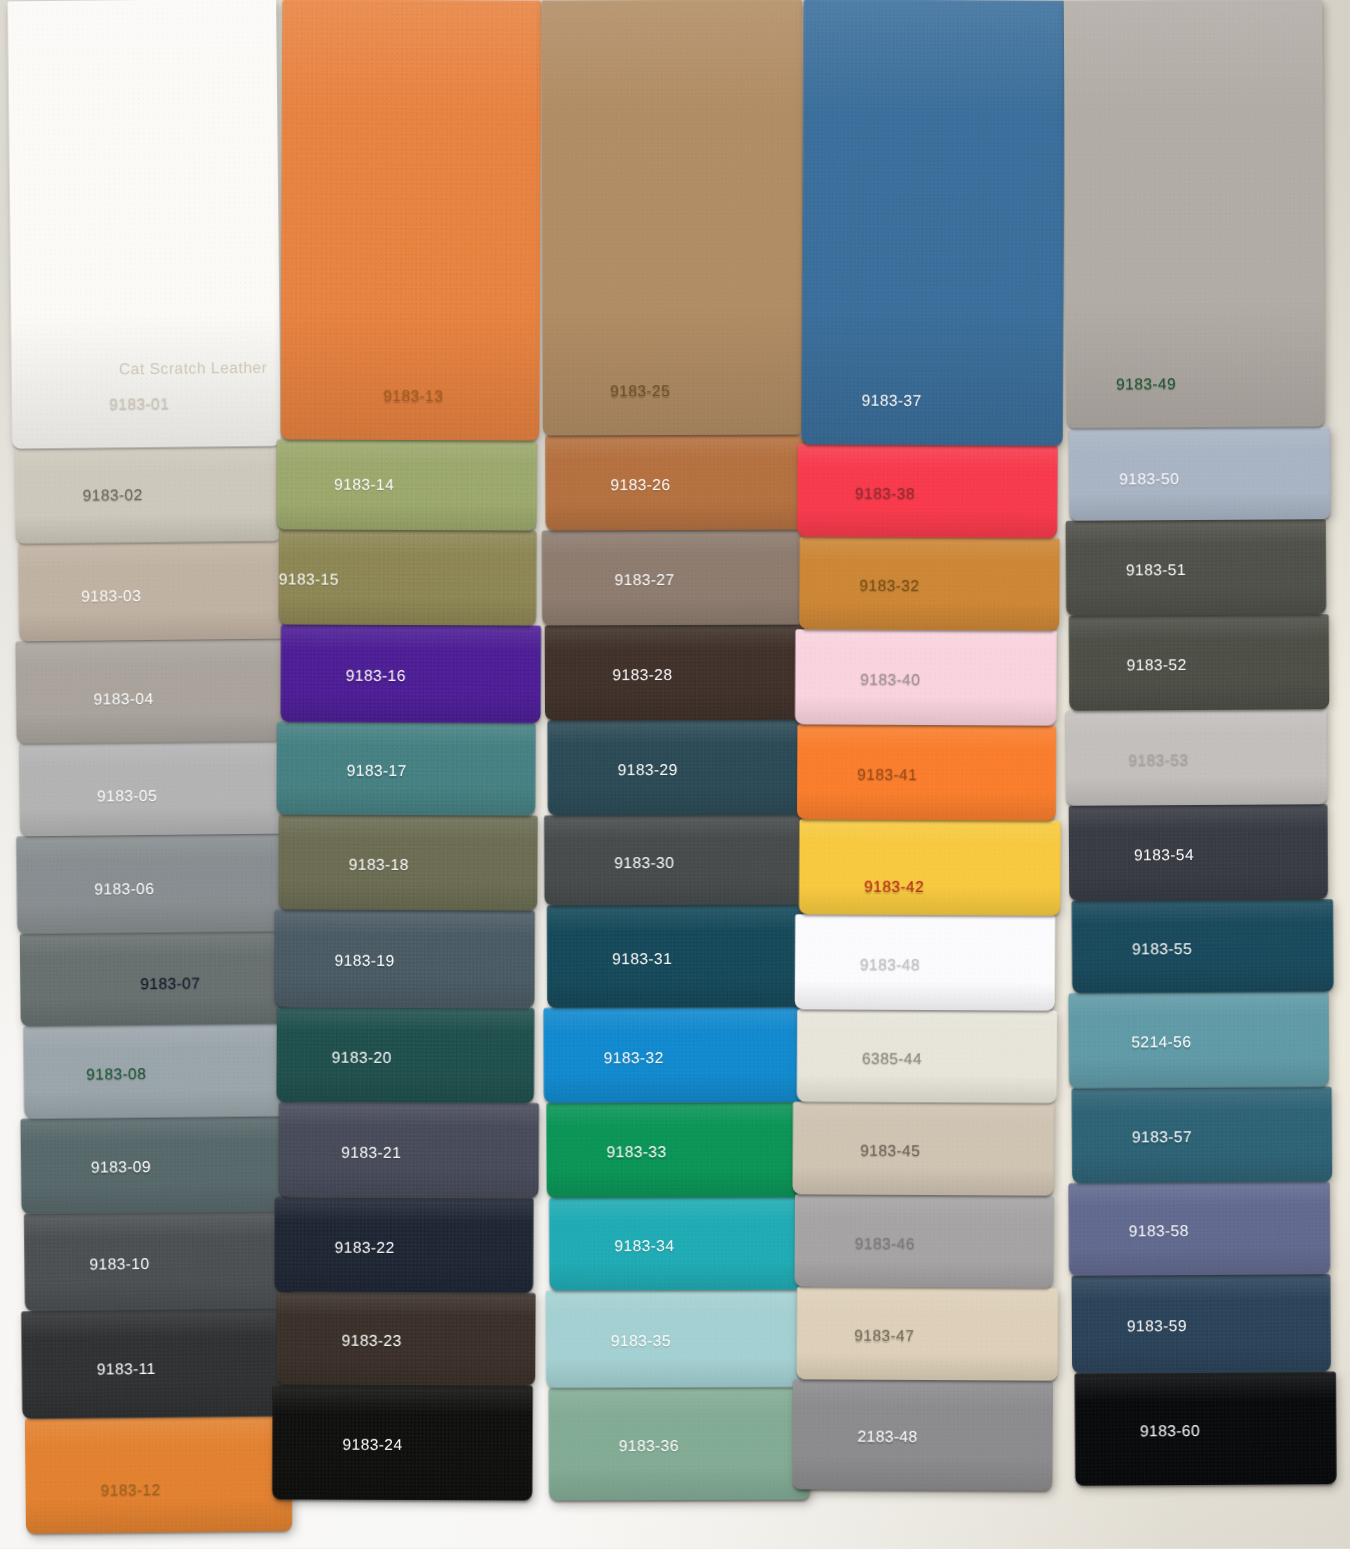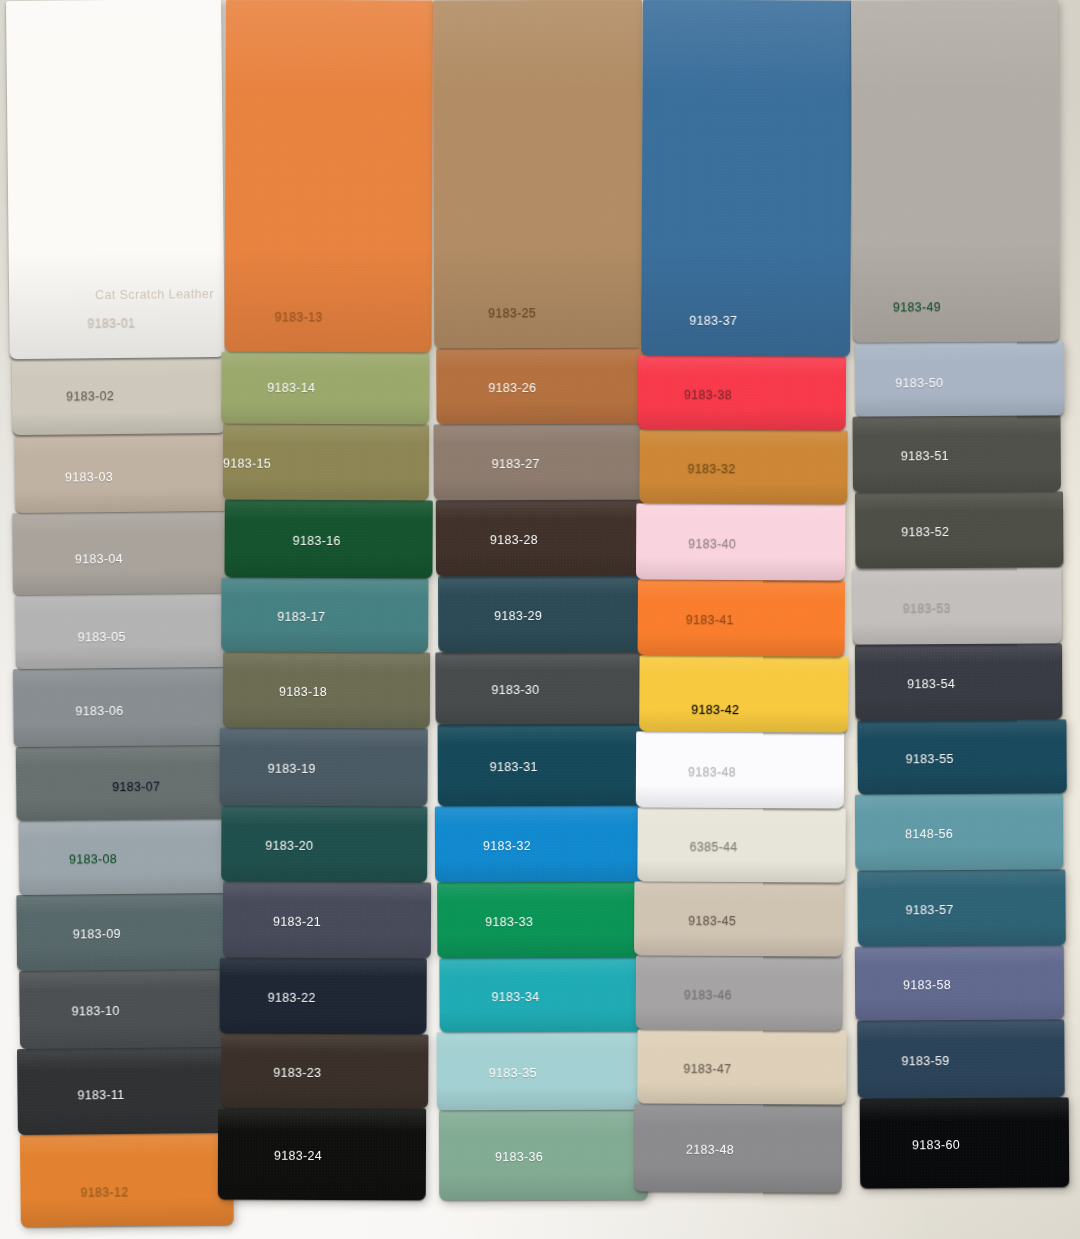--- a/index.html
+++ b/index.html
@@ -129,29 +129,29 @@
       </div>
     </div>
     <div class="card" style="left: 225px; width: 206px; transform: rotate(0.25deg); transform-origin: 50% 0%;">
       <div class="eyelet" style="left: 32px; top: 9px;">
         <em></em>
       </div>
       <div class="eyelet" style="left: 170px; top: 9px;">
         <em></em>
       </div>
       <div class="swatch" style="height: 352px; background: rgb(232, 130, 63); margin-left: 1px; width: 207px; z-index: 40;">
-        <span class="code" style="color: rgb(162, 89, 31); margin-left: 0px; position: absolute; top: 310px; left: 30px; padding-left: 20px;">9183-13</span>
+        <span class="code" style="color: rgb(162, 89, 31); margin-left: 0px; position: absolute; top: 310px; left: 62px; padding-left: 20px;">9183-13</span>
       </div>
       <div class="swatch" style="height: 72px; background: rgb(155, 168, 108); margin-left: -2px; width: 208px; z-index: 39;">
         <span class="code" style="color: rgb(255, 255, 255); margin-left: 46px; transform: translateY(0px);">9183-14</span>
       </div>
       <div class="swatch" style="height: 76px; background: rgb(141, 134, 84); margin-left: 0px; width: 206px; z-index: 38;">
         <span class="code" style="color: #ffffff; transform: translateY(2px);">9183-15</span>
       </div>
-      <div class="swatch" style="height: 78px; background: #14532d; margin-left: 2px; width: 208px; z-index: 37; padding-left: 16px;">
+      <div class="swatch" style="height: 78px; background: #4c1d95; margin-left: 2px; width: 208px; z-index: 37;">
         <span class="code" style="color: rgb(255, 255, 255); margin-left: 52px; transform: translateY(2px);">9183-16</span>
       </div>
       <div class="swatch" style="height: 74px; background: rgb(69, 128, 130); margin-left: -1px; width: 207px; z-index: 36;">
         <span class="code" style="color: rgb(255, 255, 255); margin-left: 56px; transform: translateY(2px);">9183-17</span>
       </div>
       <div class="swatch" style="height: 76px; background: rgb(107, 108, 82); margin-left: 1px; width: 207px; z-index: 35;">
         <span class="code" style="color: rgb(255, 255, 255); margin-left: 56px; transform: translateY(2px);">9183-18</span>
       </div>
       <div class="swatch" style="height: 78px; background: rgb(74, 90, 100); margin-left: -2px; width: 208px; z-index: 34;">
         <span class="code" style="color: rgb(255, 255, 255); margin-left: 48px; transform: translateY(2px);">9183-19</span>
@@ -232,21 +232,21 @@
       <div class="swatch" style="height: 74px; background: rgb(204, 134, 53); margin-left: 1px; width: 208px; z-index: 38;">
         <span class="code" style="color: rgb(122, 79, 22); margin-left: 48px; transform: translateY(2px);">9183-32</span>
       </div>
       <div class="swatch" style="height: 76px; background: rgb(249, 211, 221); margin-left: -2px; width: 209px; z-index: 37;">
         <span class="code" style="color: rgb(155, 141, 146); margin-left: 52px; transform: translateY(2px);">9183-40</span>
       </div>
       <div class="swatch" style="height: 76px; background: rgb(249, 125, 44); margin-left: 0px; width: 207px; z-index: 36;">
         <span class="code" style="color: rgb(155, 75, 22); margin-left: 48px; transform: translateY(2px);">9183-41</span>
       </div>
       <div class="swatch" style="height: 76px; background: rgb(247, 201, 62); margin-left: 2px; width: 209px; z-index: 35;">
-        <span class="code" style="color: #000000; margin-left: 52px; transform: translateY(2px); margin-top: 28px;">9183-42</span>
+        <span class="code" style="color: #b91c1c; margin-left: 52px; transform: translateY(2px); margin-top: 28px;">9183-42</span>
       </div>
       <div class="swatch" style="height: 76px; background: rgb(251, 251, 253); margin-left: -1px; width: 208px; z-index: 34;">
         <span class="code" style="color: rgb(195, 195, 198); margin-left: 52px; transform: translateY(2px);">9183-48</span>
       </div>
       <div class="swatch" style="height: 74px; background: rgb(231, 228, 217); margin-left: 1px; width: 208px; z-index: 33;">
         <span class="code" style="color: rgb(141, 136, 124); margin-left: 52px; transform: translateY(2px);">6385-44</span>
       </div>
       <div class="swatch" style="height: 74px; background: rgb(207, 195, 178); margin-left: -2px; width: 209px; z-index: 32;">
         <span class="code" style="color: rgb(107, 97, 84); margin-left: 54px; transform: translateY(2px);">9183-45</span>
       </div>
@@ -282,21 +282,21 @@
       <div class="swatch" style="height: 76px; background: rgb(195, 191, 188); margin-left: -2px; width: 209px; z-index: 36;">
         <span class="code" style="color: rgb(168, 164, 159); margin-left: 50px; transform: translateY(2px);">9183-53</span>
       </div>
       <div class="swatch" style="height: 76px; background: rgb(57, 59, 68); margin-left: 0px; width: 207px; z-index: 35;">
         <span class="code" style="color: rgb(255, 255, 255); margin-left: 52px; transform: translateY(2px);">9183-54</span>
       </div>
       <div class="swatch" style="height: 74px; background: rgb(25, 73, 92); margin-left: 2px; width: 209px; z-index: 34;">
         <span class="code" style="color: rgb(255, 255, 255); margin-left: 48px; transform: translateY(2px);">9183-55</span>
       </div>
       <div class="swatch" style="height: 76px; background: rgb(95, 154, 166); margin-left: -1px; width: 208px; z-index: 33;">
-        <span class="code" style="color: rgb(255, 255, 255); margin-left: 50px; transform: translateY(2px);">8148-56</span>
+        <span class="code" style="color: rgb(255, 255, 255); margin-left: 50px; transform: translateY(2px);">5214-56</span>
       </div>
       <div class="swatch" style="height: 76px; background: rgb(45, 98, 117); margin-left: 1px; width: 208px; z-index: 32;">
         <span class="code" style="color: rgb(255, 255, 255); margin-left: 48px; transform: translateY(2px);">9183-57</span>
       </div>
       <div class="swatch" style="height: 74px; background: rgb(97, 105, 143); margin-left: -2px; width: 209px; z-index: 31;">
         <span class="code" style="color: rgb(255, 255, 255); margin-left: 48px; transform: translateY(2px);">9183-58</span>
       </div>
       <div class="swatch" style="height: 78px; background: rgb(43, 67, 89); margin-left: 0px; width: 207px; z-index: 30;">
         <span class="code" style="color: rgb(255, 255, 255); margin-left: 44px; transform: translateY(2px);">9183-59</span>
       </div>

